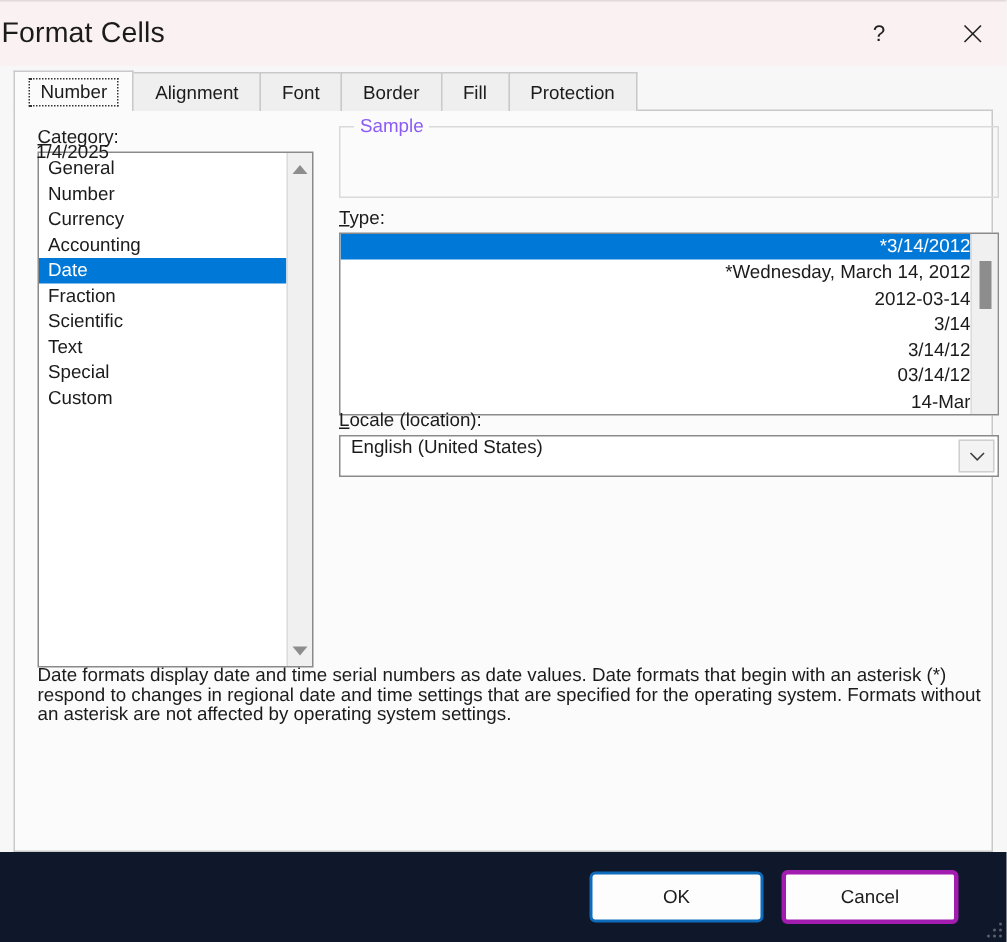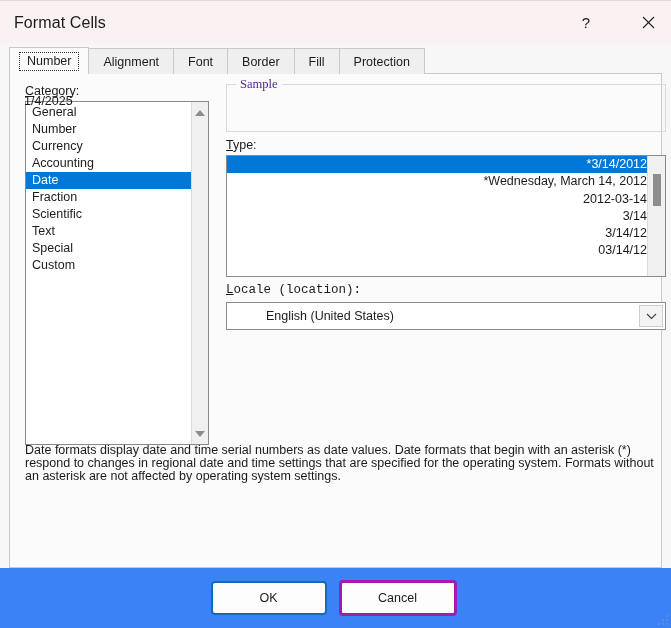--- a/index.html
+++ b/index.html
@@ -32,22 +32,22 @@
     height: 44px;
     background: #faf1f3;
     display: flex;
     align-items: center;
     flex: 0 0 auto;
     border-top: 1px solid #e2d9db;
     box-sizing: border-box;
     position: relative;
   }
   .title-text {
-    margin-left: 14px;
-    font-size: 16px;
+    margin-left: 1px;
+    font-size: 19px;
     color: #1b1b1b;
     letter-spacing: .1px;
   }
   .title-spacer { flex: 1 1 auto; }
   .title-btn {
     width: 46px;
     height: 44px;
     display: flex;
     align-items: center;
     justify-content: center;
@@ -186,22 +186,21 @@
     width: 440px; height: 48px;
     border: 1px solid #d9d9d9;
     box-sizing: border-box;
   }
   .groupbox .gb-title {
     position: absolute;
     left: 9px; top: -8px;
     background: #fbfbfb;
     padding: 0 4px;
     font-size: 12.5px;
-    color: #4c1d95;
-    font-family: Liberation Serif, serif;
+    color: #8b5cf6;
   }
   .sample-value {
     position: absolute;
     left: 14px; top: 20px;
     font-size: 12.5px;
     color: #1b1b1b;
   }
 
   
   .type-label { position: absolute; left: 216px; top: 64px; }
@@ -225,32 +224,31 @@
     position: absolute;
     left: 5px;
     top: 18px;
     width: 8px;
     height: 32px;
     background: #8d8d8d;
     cursor: default;
   }
 
   
-  .locale-label { position: absolute; left: 216px; top: 209px; font-family: Liberation Mono, monospace; }
+  .locale-label { position: absolute; left: 216px; top: 199px; }
   .combobox {
     position: absolute;
-    left: 216px; top: 228px;
+    left: 216px; top: 216px;
     width: 440px; height: 28px;
     background: #ffffff;
     border: 1px solid #8a8a8a;
     box-sizing: border-box;
     display: flex;
-    align-items: center;
-    cursor: default;
-    padding-left: 32px;
+    align-items: flex-start;
+    cursor: default;
   }
   .combobox .cb-value {
     flex: 1 1 auto;
     padding-left: 7px;
     font-size: 12.5px;
     color: #1b1b1b;
   }
   .combobox .cb-arrow {
     width: 24px;
     align-self: stretch;
@@ -270,25 +268,25 @@
     width: 642px;
     font-size: 12.5px;
     line-height: 13px;
     color: #1b1b1b;
   }
 
   
   .footer {
     flex: 0 0 auto;
     height: 60px;
-    background: #3b82f6;
-    display: flex;
-    align-items: center;
-    justify-content: center;
-    padding-right: 16px;
+    background: #0f172a;
+    display: flex;
+    align-items: center;
+    justify-content: flex-end;
+    padding-right: 32px;
     box-sizing: border-box;
     position: relative;
   }
   .btn {
     width: 112px;
     height: 30px;
     font-size: 12.5px;
     font-family: "Liberation Sans", sans-serif;
     color: #1b1b1b;
     background: #fdfdfd;
@@ -384,20 +382,21 @@
 
     <div class="label type-label"><u>T</u>ype:</div>
     <div class="listbox" id="type-list">
       <div class="list-items">
         <div class="list-item selected">*3/14/2012</div>
         <div class="list-item">*Wednesday, March 14, 2012</div>
         <div class="list-item">2012-03-14</div>
         <div class="list-item">3/14</div>
         <div class="list-item">3/14/12</div>
         <div class="list-item">03/14/12</div>
+        <div class="list-item">14-Mar</div>
       </div>
       <div class="vscroll-thumb">
         <div class="thumb"></div>
       </div>
     </div>
 
     <div class="label locale-label"><u>L</u>ocale (location):</div>
     <div class="combobox">
       <div class="cb-value">English (United States)</div>
       <div class="cb-arrow">

